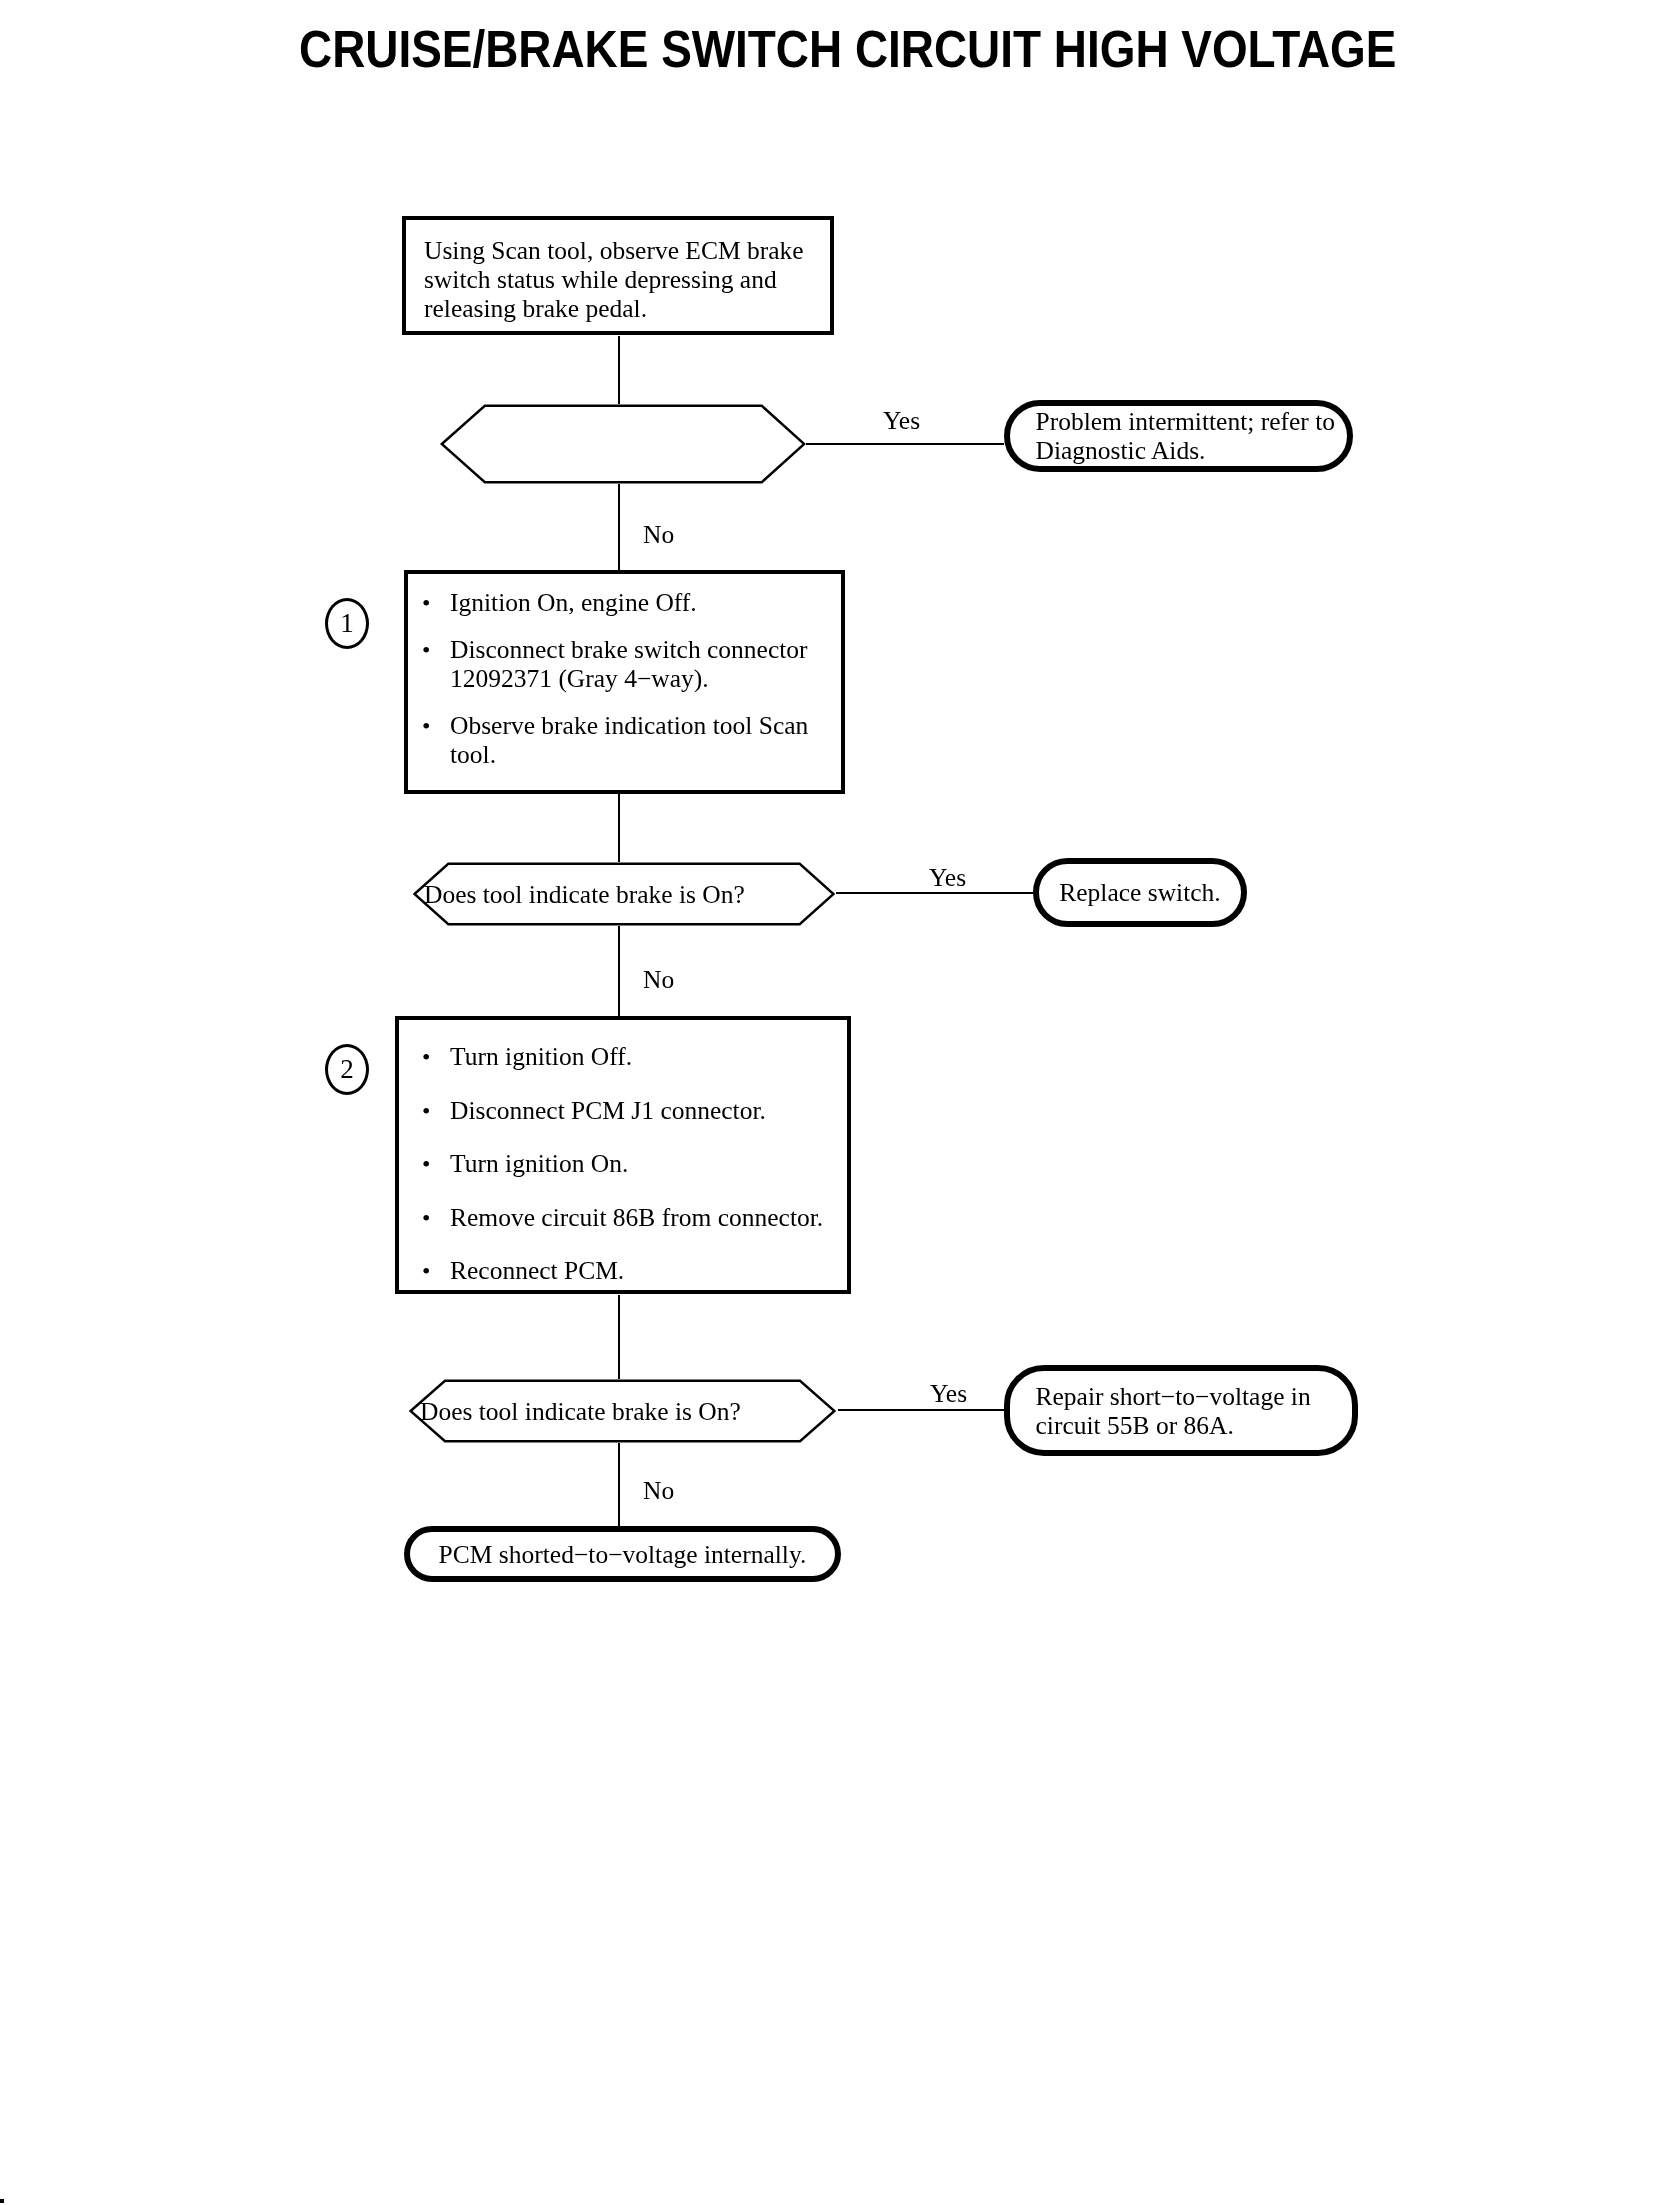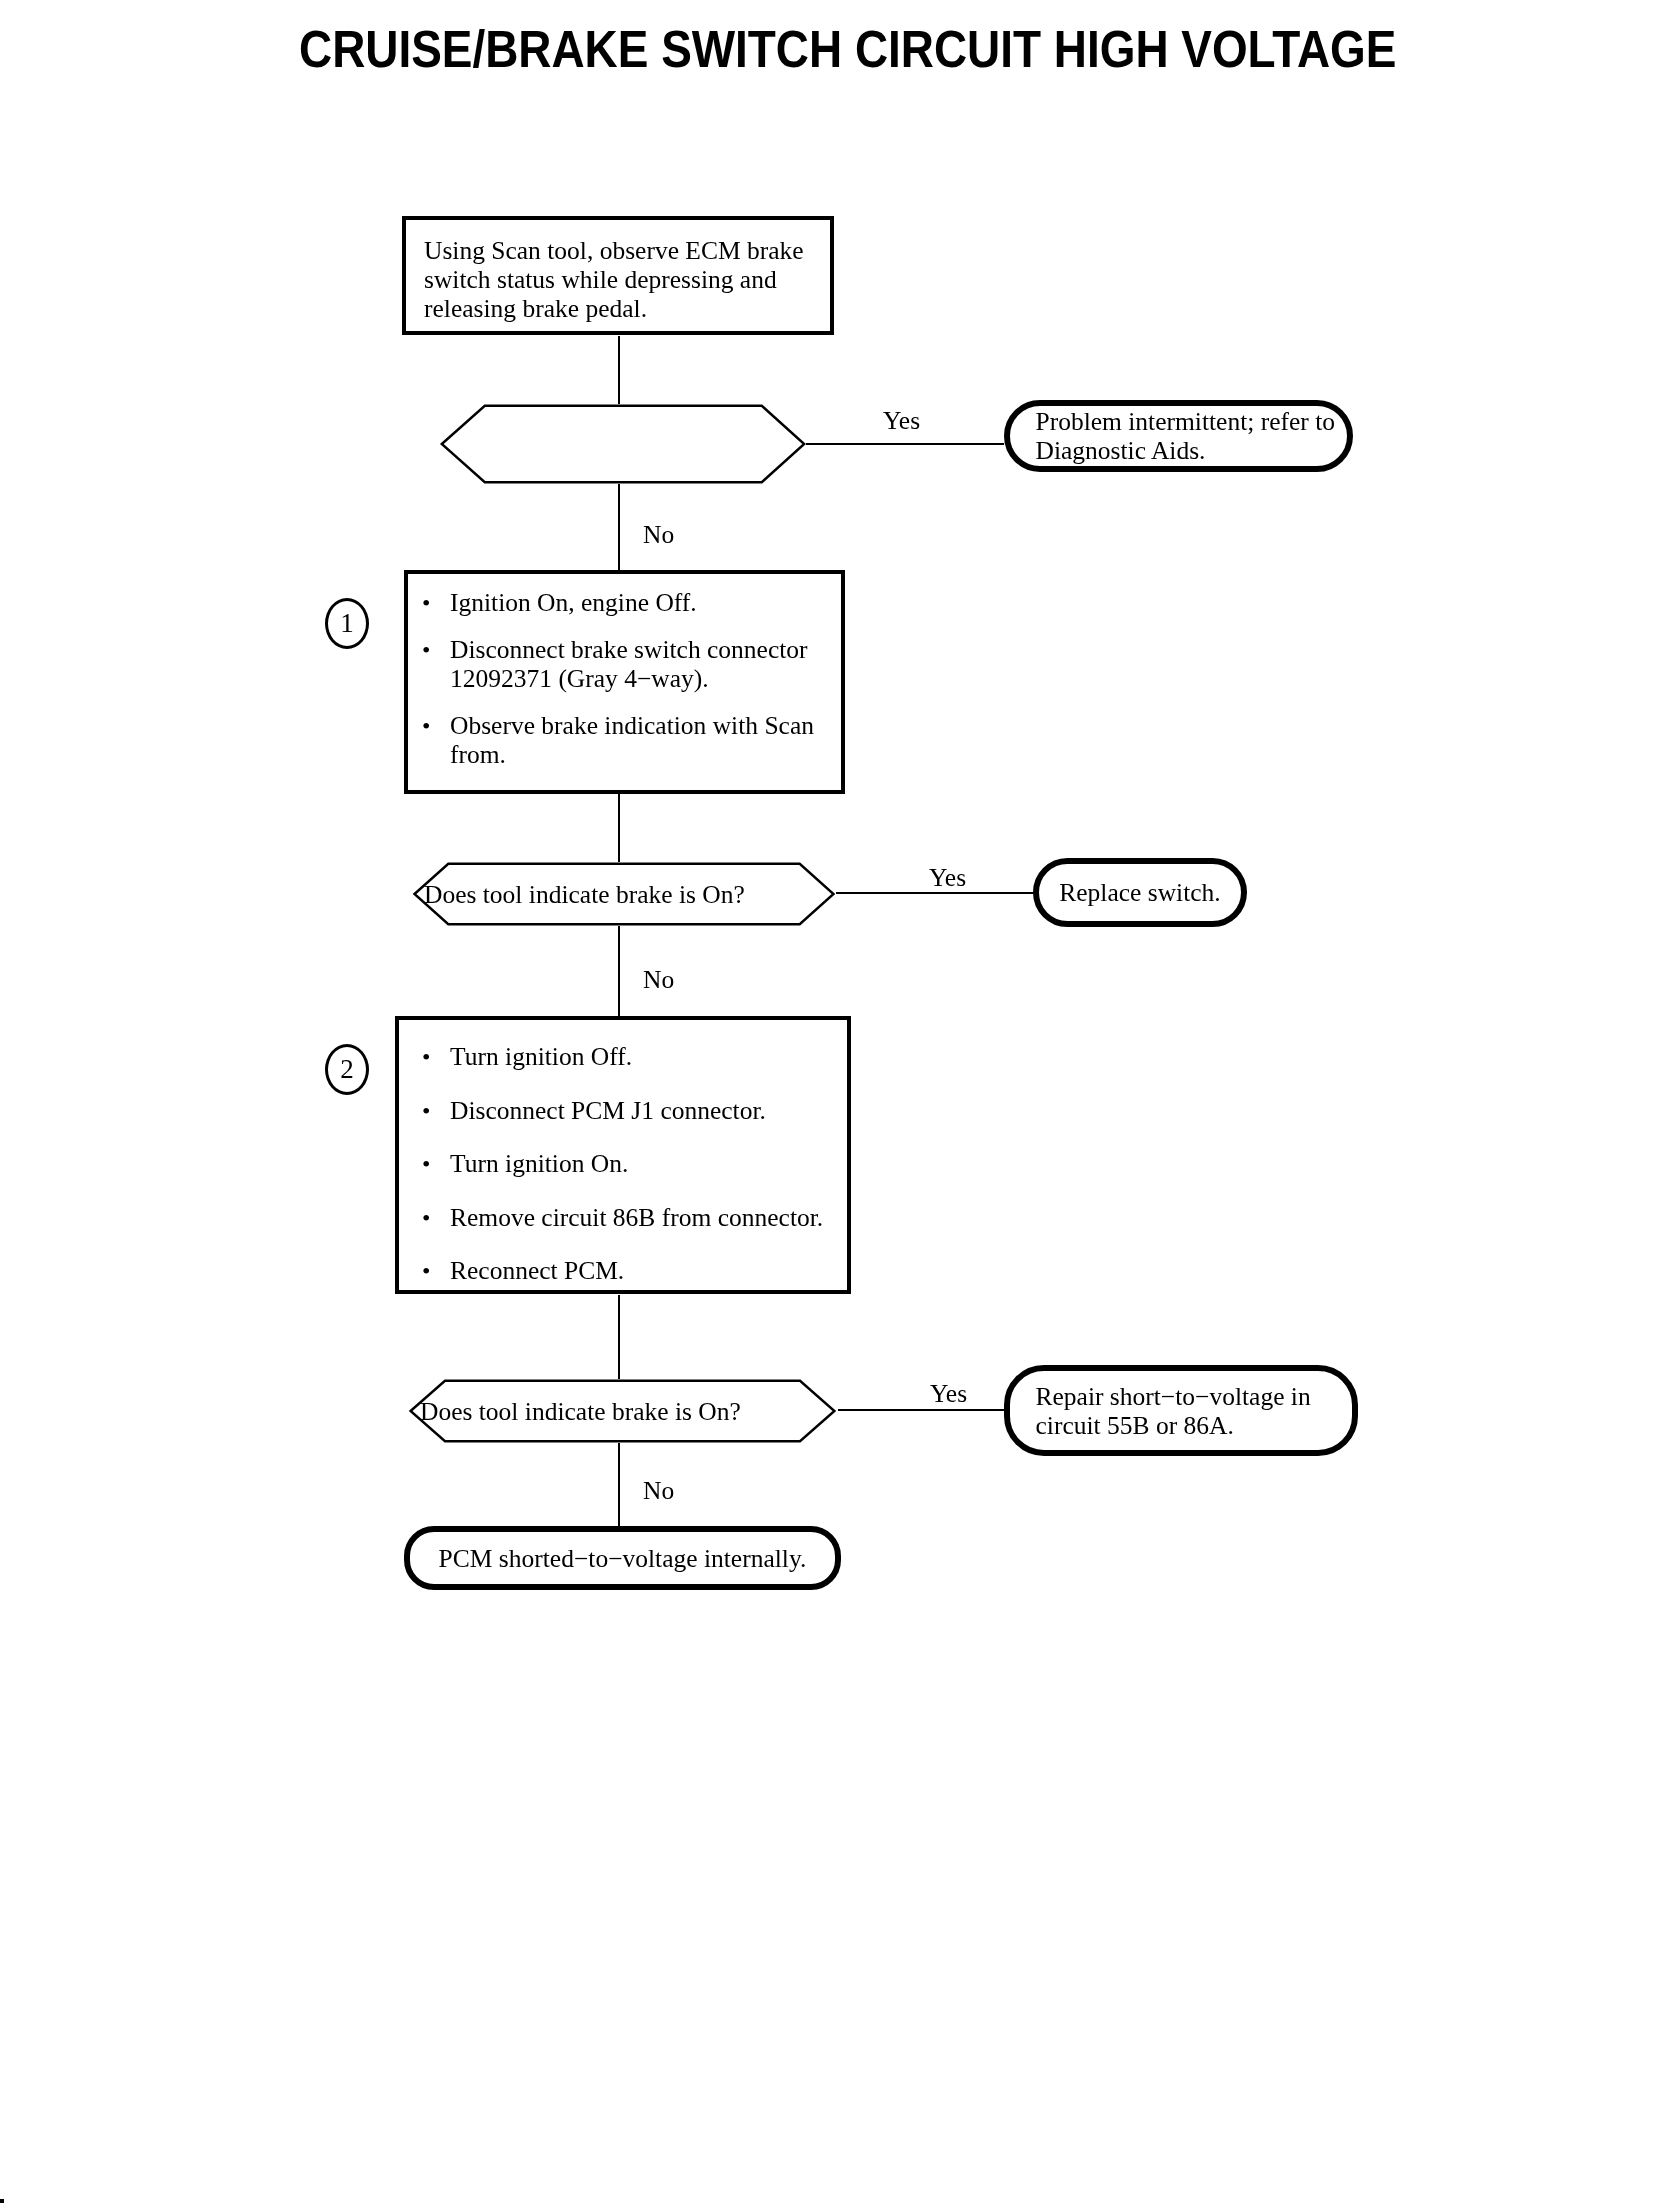--- a/index.html
+++ b/index.html
@@ -129,21 +129,21 @@
     <div class="bullet-item">
       <span class="bullet-glyph">•</span>
       <span class="bullet-text">Ignition On, engine Off.</span>
     </div>
     <div class="bullet-item">
       <span class="bullet-glyph">•</span>
       <span class="bullet-text">Disconnect brake switch connector 12092371 (Gray 4−way).</span>
     </div>
     <div class="bullet-item">
       <span class="bullet-glyph">•</span>
-      <span class="bullet-text">Observe brake indication with Scan from.</span>
+      <span class="bullet-text">Observe brake indication tool Scan tool.</span>
     </div>
   </div>
 </div>
 
 <div class="connector" style="left:618px; top:794px; width:2.4px; height:68px;"></div>
 
 <div class="hexagon" style="left:412px; top:862px; width:424px; height:64px;">
   <svg width="424" height="64" viewBox="0 0 698 106">
     <polygon points="2,53 58,3 640,3 696,53 640,103 58,103" fill="#ffffff" stroke="#000000" stroke-width="4"></polygon>
   </svg>
@@ -201,18 +201,18 @@
 <div class="branch-label" style="left:930px; top:1379px;">Yes</div>
 <div class="connector" style="left:838px; top:1409px; width:167px; height:2.4px;"></div>
 
 <div class="terminal-box text-left" style="left:1004px; top:1365px; width:354px; height:91px; border-radius:40px; padding-left:25.5px;">
   <div class="terminal-text" style="width:313px;">Repair short−to−voltage in circuit 55B or 86A.</div>
 </div>
 
 <div class="connector" style="left:618px; top:1443px; width:2.4px; height:83px;"></div>
 <div class="branch-label" style="left:643px; top:1476px;">No</div>
 
-<div class="terminal-box text-center" style="left:404px; top:1526px; width:437px; height:64px; border-radius:30px;">
+<div class="terminal-box text-center" style="left:404px; top:1526px; width:437px; height:56px; border-radius:30px;">
   <div class="terminal-text" style="white-space:nowrap;">PCM shorted−to−voltage internally.</div>
 </div>
 
 <div class="corner-dot" style="left:0px; top:2199px; width:3.6px; height:3.6px;"></div>
 
 
 </body></html>

